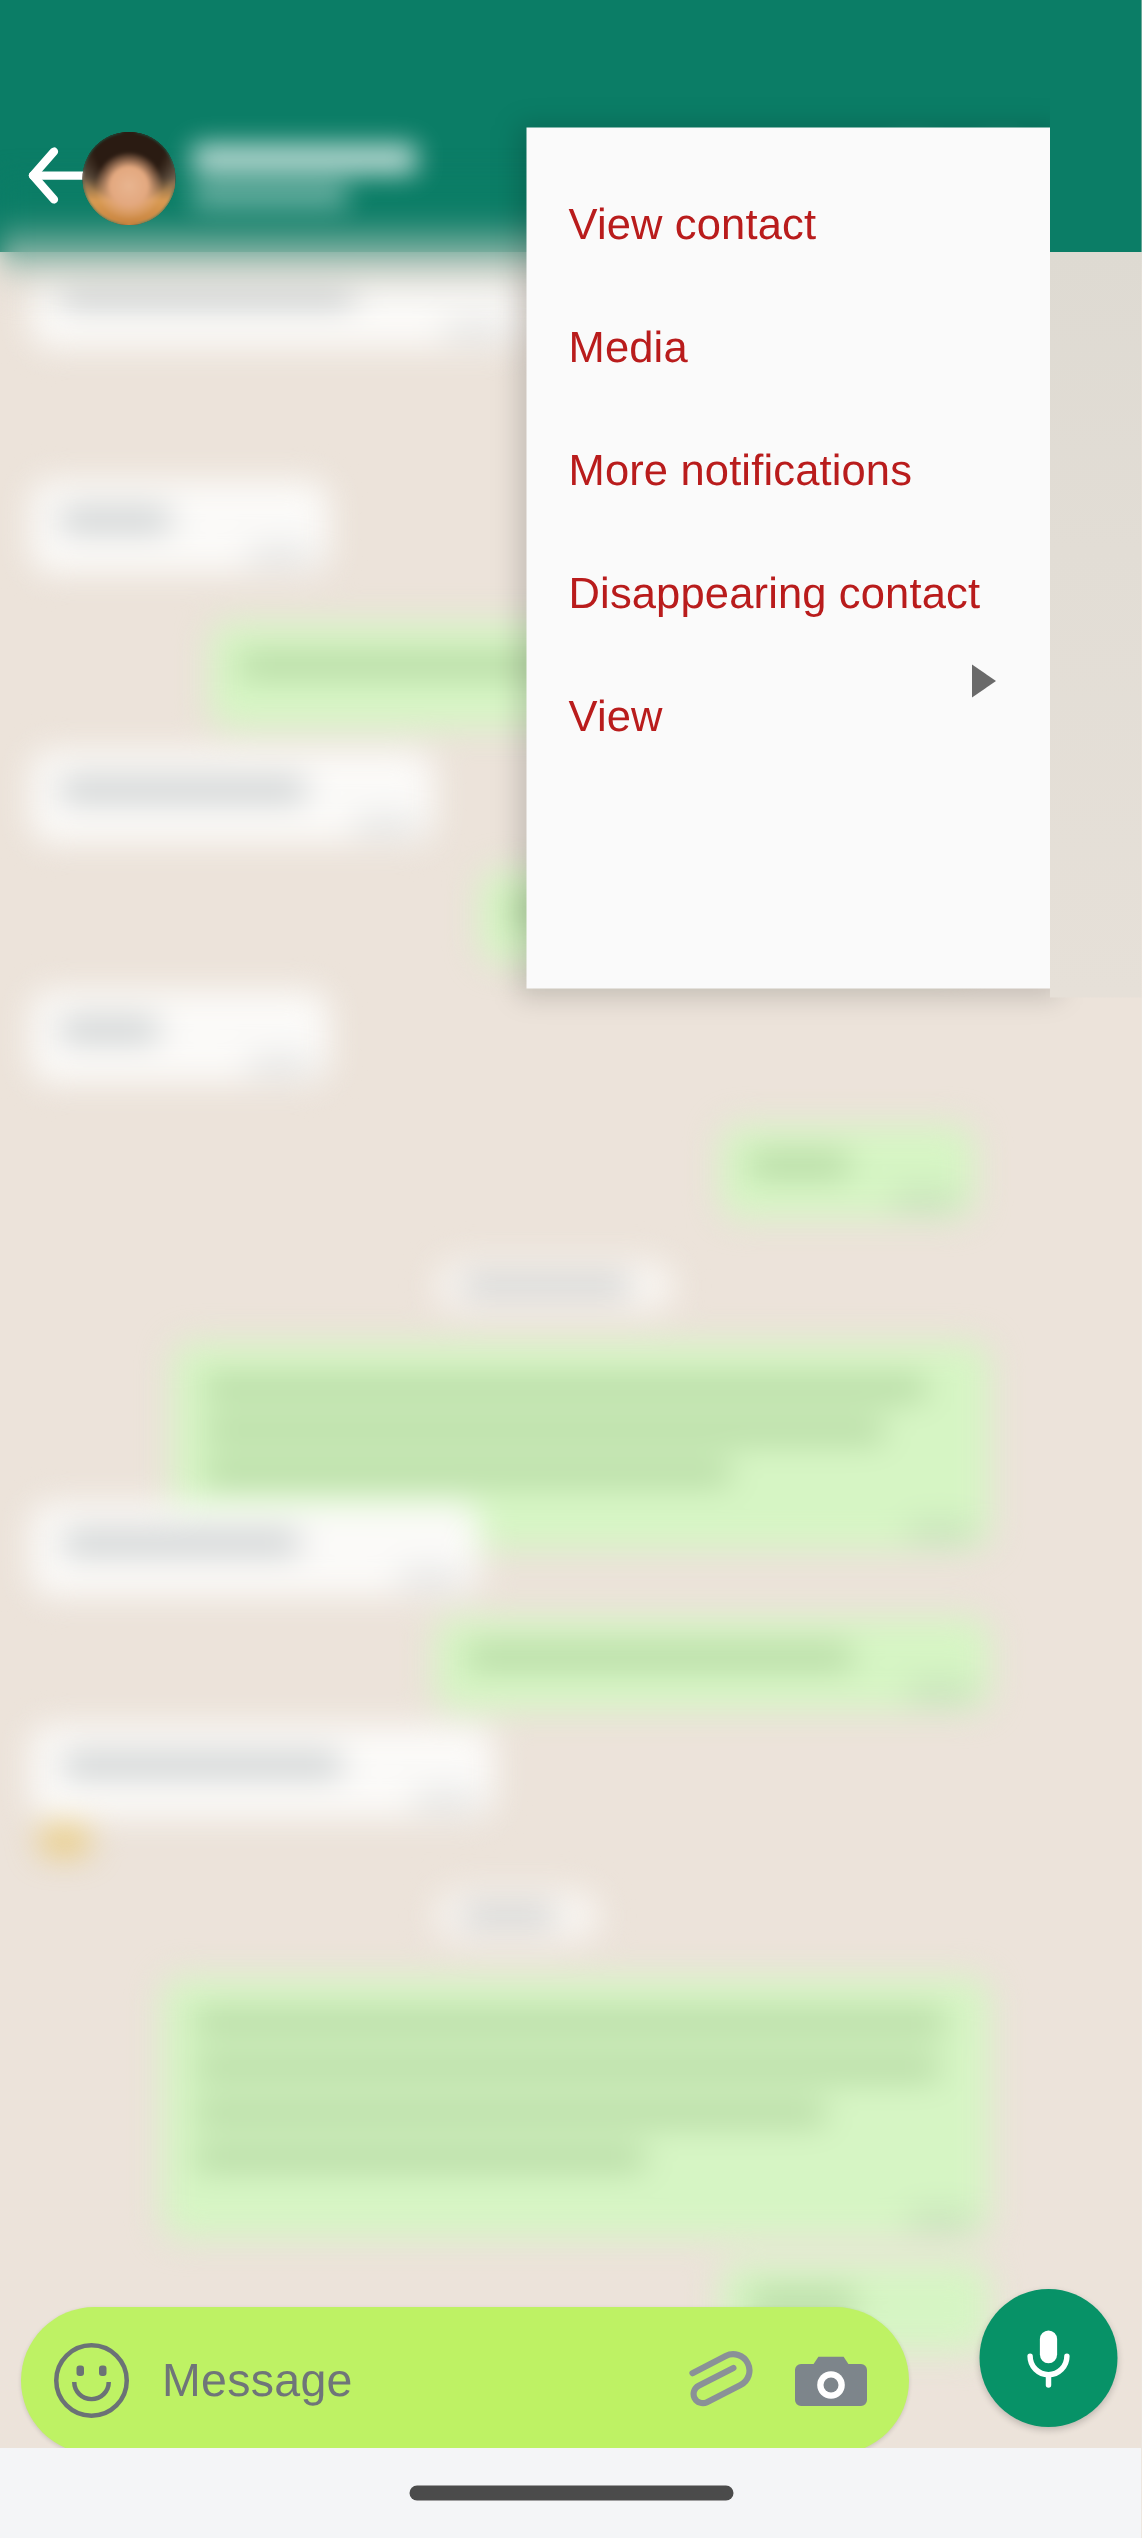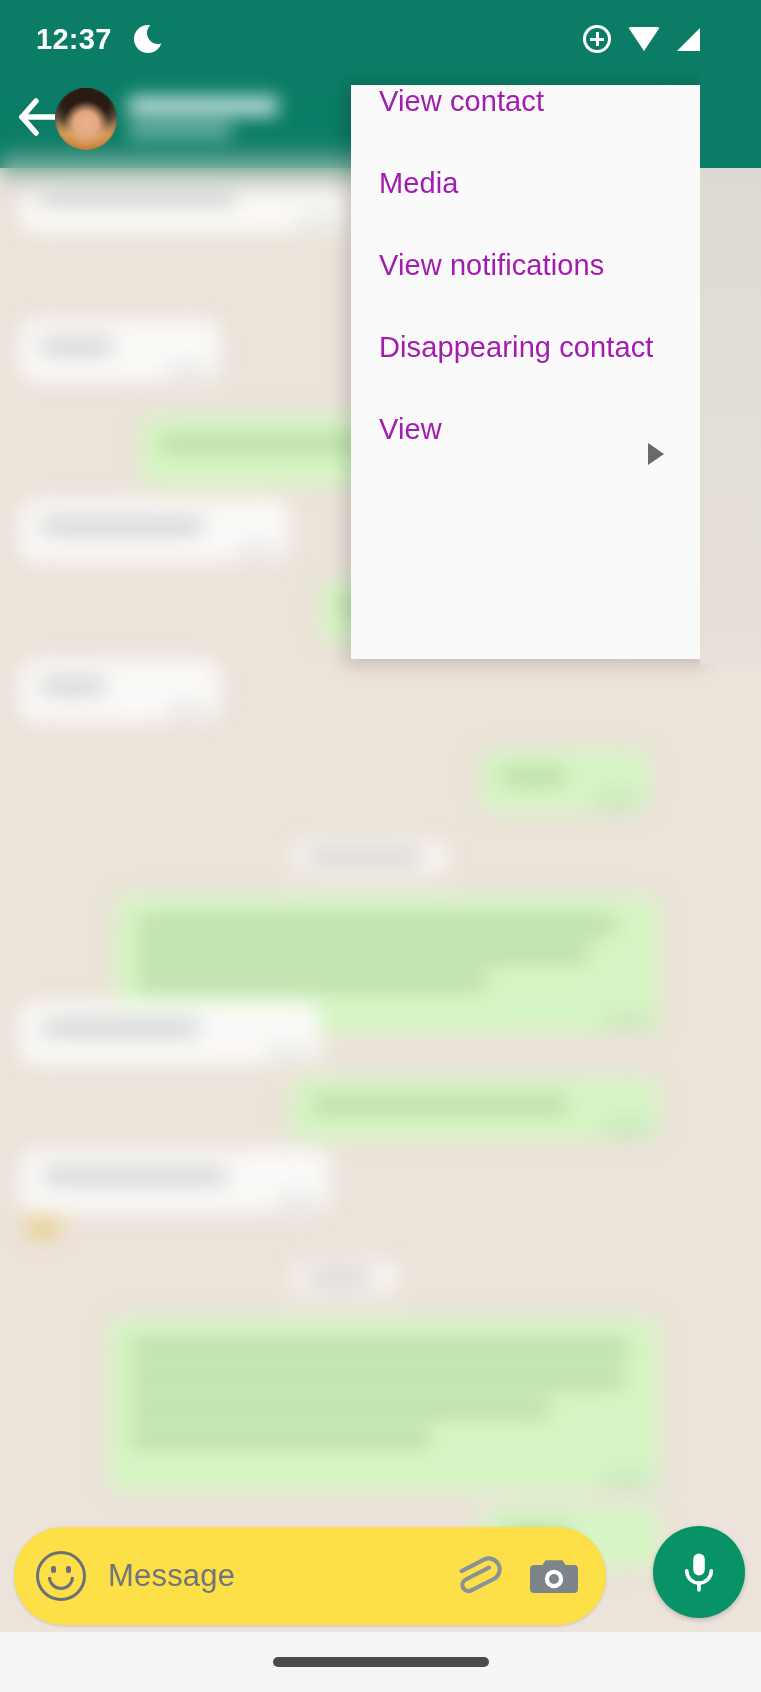--- a/index.html
+++ b/index.html
@@ -178,23 +178,23 @@
   }
   .menu {
     position:absolute; left:351px; top:85px;
     width:349px; height:574px;
     background:#fafafa;
     z-index:50;
     overflow:hidden;
   }
   .menu-item {
     height:82px;
-    display:flex; align-items:flex-start;
+    display:flex; align-items:flex-end;
     padding:0 0 0 28px;
-    color:#a21caf;
+    color:#b91c1c;
     font-size:29px;
     letter-spacing:.1px;
     cursor:pointer;
     white-space:nowrap;
     position:relative;
   }
   .menu-item.selected { background:#c6c6c6; }
   .menu-item .submenu-arrow {
     position:absolute; right:36px; top:50%;
     transform:translateY(-50%);
@@ -215,23 +215,23 @@
     background:#0b7d66;
     z-index:49;
   }
 
   
   .input-row {
     position:absolute; left:0; bottom:60px; width:761px; height:118px;
     z-index:20;
   }
   .composer {
-    position:absolute; left:14px; top:13px;
+    position:absolute; left:14px; top:24px;
     width:592px; height:98px;
-    background:#fde047;
+    background:#bef264;
     border-radius:49px;
     box-shadow:0 1px 3px rgba(0,0,0,.14);
     display:flex; align-items:center;
     padding:0 26px 0 22px;
   }
   .emoji-icon {
     width:50px; height:50px; flex:0 0 50px;
     border:3px solid #6b7276; border-radius:50%;
     position:relative;
     cursor:pointer;
@@ -352,36 +352,20 @@
       </div>
       <div class="bubble out" style="left:520px;top:1548px;width:180px;height:60px;">
         <div class="ln" style="left:20px;top:20px;width:70px;"></div>
       </div>
     </div>
   </div>
 
   <div class="header-green"></div>
   <div class="header-fade"></div>
 
-  <div class="statusbar">
-    <div class="status-left">
-      <span class="clock">12:37</span>
-      <span class="dnd-icon"></span>
-    </div>
-    <div class="status-right">
-      <span class="st-ico ico-loc">
-        <span class="ring"></span>
-          <span class="plus-h"></span>
-          <span class="plus-v"></span>
-      </span>
-      <span class="ico-wifi"></span>
-      <span class="ico-sig"></span>
-      <span class="ico-bat"></span>
-    </div>
-  </div>
 
   <div class="appbar">
     <div class="back-arrow">
       <svg width="46" height="38" viewBox="0 0 46 38" aria-hidden="true">
         <path d="M18 3 L4 19 L18 35" stroke="#ffffff" stroke-width="5.5" fill="none" stroke-linecap="round" stroke-linejoin="round"></path>
         <path d="M4 19 H43" stroke="#ffffff" stroke-width="5.5" stroke-linecap="round"></path>
       </svg>
     </div>
     <div class="avatar">
       <div class="face"></div>
@@ -403,21 +387,21 @@
 
   <div class="menu-shadow"></div>
   <div class="menu" id="menu">
       <div class="menu-item">
         <span>View contact</span>
       </div>
       <div class="menu-item">
         <span>Media</span>
       </div>
       <div class="menu-item">
-        <span>View notifications</span>
+        <span>More notifications</span>
       </div>
       <div class="menu-item">
         <span>Disappearing contact</span>
       </div>
       <div class="menu-item">
         <span>View</span>
         <span class="submenu-arrow"></span>
       </div>
     </div>
 

